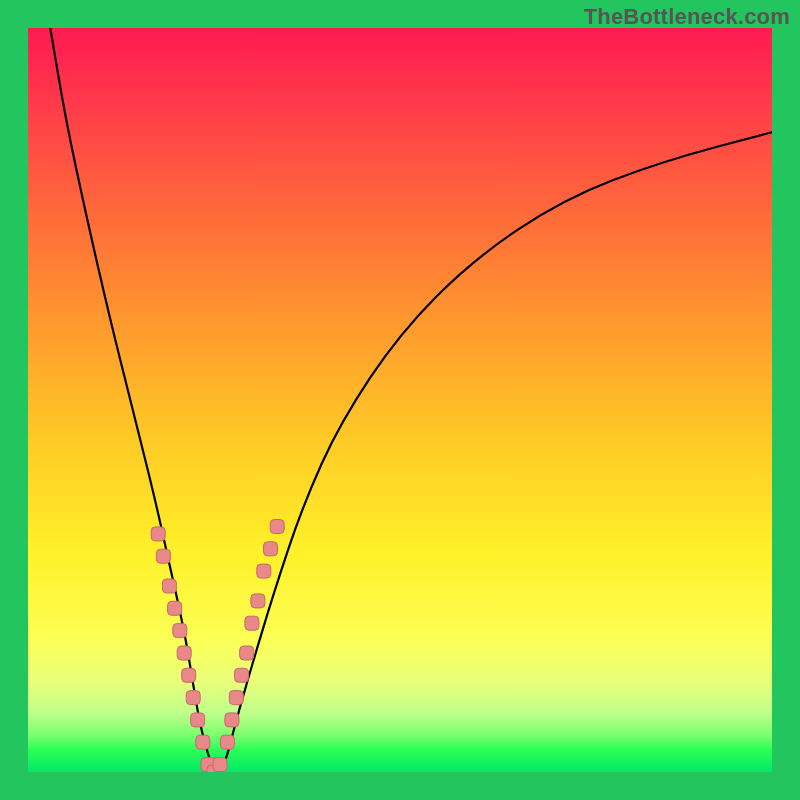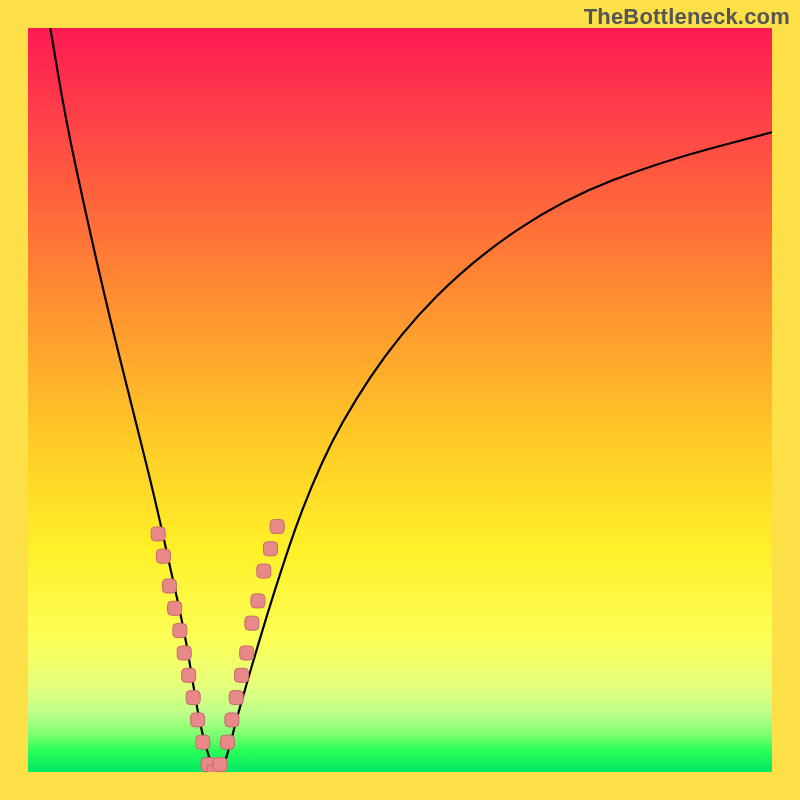--- a/index.html
+++ b/index.html
@@ -10,21 +10,21 @@
     overflow: hidden;
     background: #000;
     font-family: Arial, Helvetica, sans-serif;
   }
   .frame {
     position: absolute;
     left: 0;
     top: 0;
     width: 800px;
     height: 800px;
-    background: #fde047;
+    background: #22c55e;
   }
   .plot {
     position: absolute;
     left: 28px;
     top: 28px;
     width: 744px;
     height: 744px;
     overflow: hidden;
   }
   .gradient {

